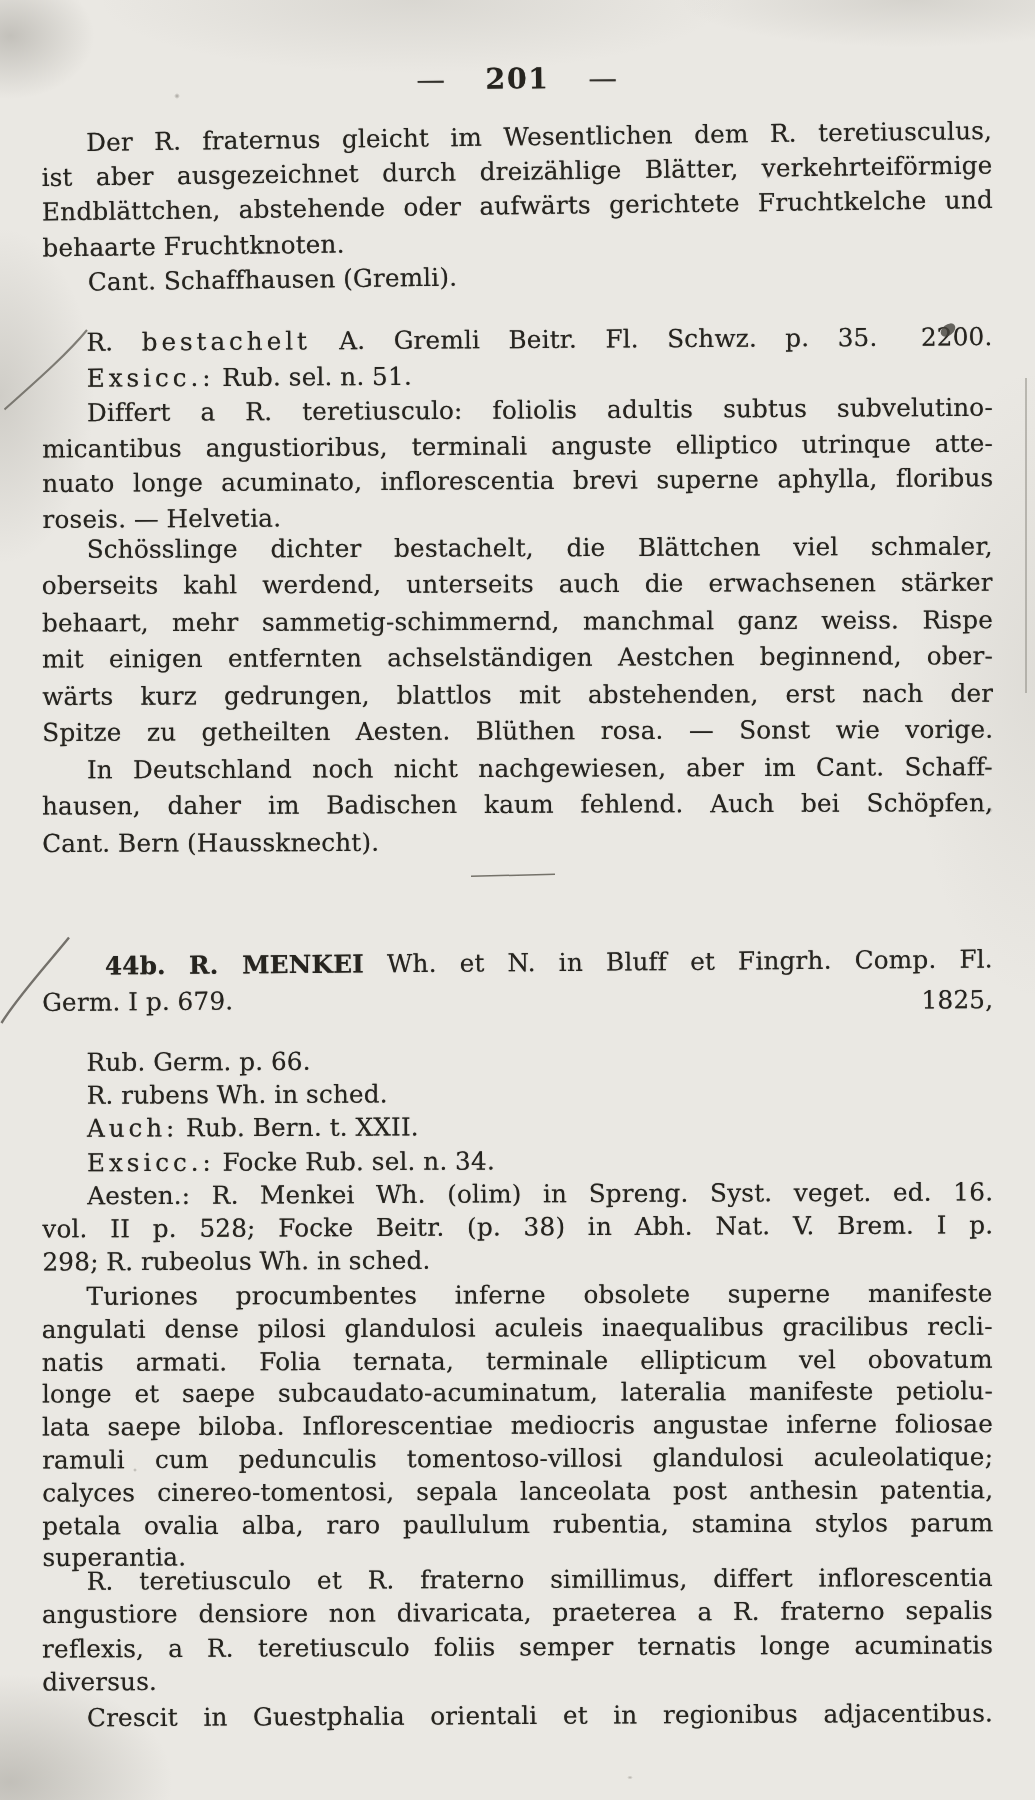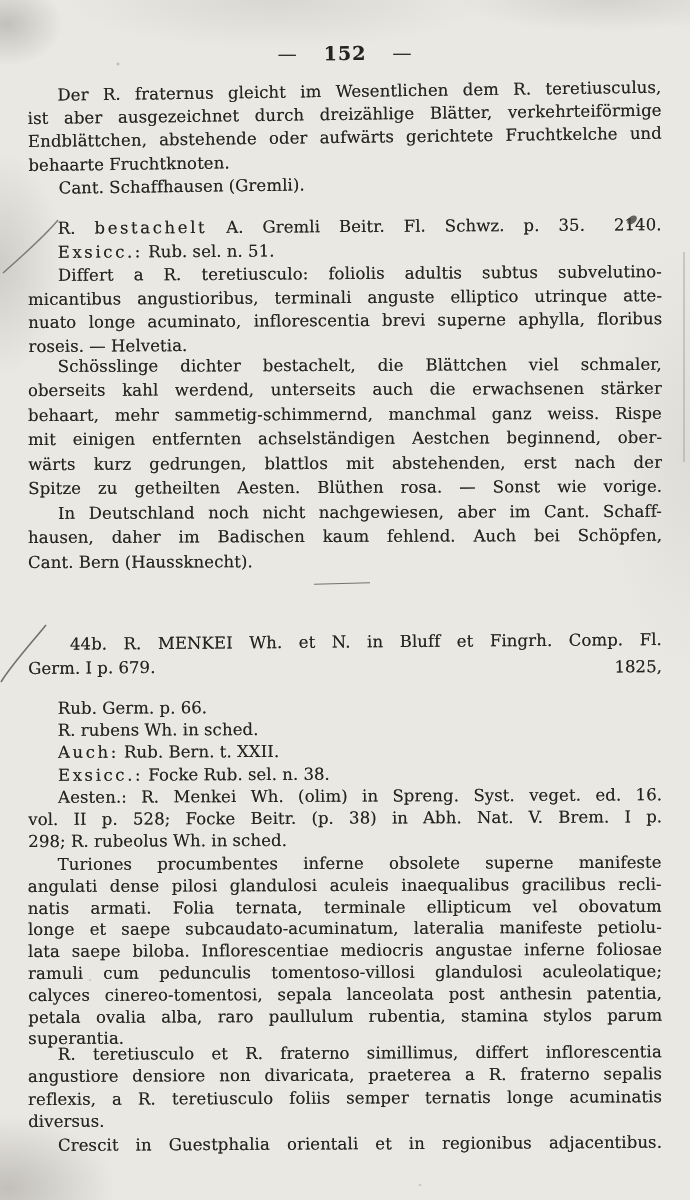--- a/index.html
+++ b/index.html
@@ -32,52 +32,52 @@
     position:absolute;left:28px;width:634px;
     font-size:16.5px;word-spacing:-0.2px;letter-spacing:0.1px;
     transform-origin:left center;
     text-shadow:0 0 .55px rgba(38,36,31,.6);
   }
   .line{line-height:var(--lh);height:var(--lh);overflow:hidden;}
   .j{text-align:justify;text-align-last:justify;}
   .ind{text-indent:30px;}
   .ind2{text-indent:42px;}
   .sp{letter-spacing:2.6px;}
-  .b{font-weight:normal;}
+  .b{font-weight:bold;}
   .yr{margin-left:10px;}
   .fr{float:right;transform:translateY(3px);}
   .divider{
     position:absolute;top:583px;left:314px;width:56px;height:0;
     border-top:1.4px solid #75726a;transform:rotate(-1.5deg);
   }
   .artifacts{position:absolute;top:0;left:0;pointer-events:none;}
 </style>
 </head>
 <body>
 
 <div class="page">
 
   <div class="hdr">
-    <span class="dash">—</span><span>152</span><span class="dash">—</span>
+    <span class="dash">—</span><span>201</span><span class="dash">—</span>
   </div>
 
   <div class="blk" style="top:84px;--lh:23.2px;transform:rotate(-0.75deg)">
     <div class="line j ind">Der R. fraternus gleicht im Wesentlichen dem R. teretiusculus,</div>
     <div class="line j">ist aber ausgezeichnet durch dreizählige Blätter, verkehrteiförmige</div>
     <div class="line j">Endblättchen, abstehende oder aufwärts gerichtete Fruchtkelche und</div>
     <div class="line">behaarte Fruchtknoten.</div>
     <div class="line ind">Cant. Schaffhausen (Gremli).</div>
   </div>
 
   <div class="blk" style="top:217px;--lh:23.6px;transform:rotate(-0.35deg)">
     <div class="line j ind">
       <span>R.</span>
       <span class="sp">bestachelt</span>
       <span>A. Gremli Beitr. Fl. Schwz. p. 35.</span>
-      <span class="yr">2140.</span>
+      <span class="yr">2200.</span>
     </div>
     <div class="line ind">
       <span class="sp">Exsicc.:</span>
       <span>Rub. sel. n. 51.</span>
     </div>
     <div class="line j ind">Differt a R. teretiusculo: foliolis adultis subtus subvelutino-</div>
     <div class="line j">micantibus angustioribus, terminali anguste elliptico utrinque atte-</div>
     <div class="line j">nuato longe acuminato, inflorescentia brevi superne aphylla, floribus</div>
     <div class="line">roseis. — Helvetia.</div>
   </div>
@@ -113,21 +113,21 @@
 
   <div class="blk" style="top:698px;--lh:22.2px;transform:rotate(-0.25deg)">
     <div class="line ind">Rub. Germ. p. 66.</div>
     <div class="line ind">R. rubens Wh. in sched.</div>
     <div class="line ind">
       <span class="sp">Auch:</span>
       <span>Rub. Bern. t. XXII.</span>
     </div>
     <div class="line ind">
       <span class="sp">Exsicc.:</span>
-      <span>Focke Rub. sel. n. 38.</span>
+      <span>Focke Rub. sel. n. 34.</span>
     </div>
     <div class="line j ind">
       <span>Aesten.:</span>
       <span>R. Menkei Wh. (olim) in Spreng. Syst. veget. ed. 16.</span>
     </div>
     <div class="line j">vol. II p. 528; Focke Beitr. (p. 38) in Abh. Nat. V. Brem. I p.</div>
     <div class="line">298; R. rubeolus Wh. in sched.</div>
   </div>
 
   <div class="blk" style="top:854px;--lh:21.8px;transform:rotate(-0.2deg)">

